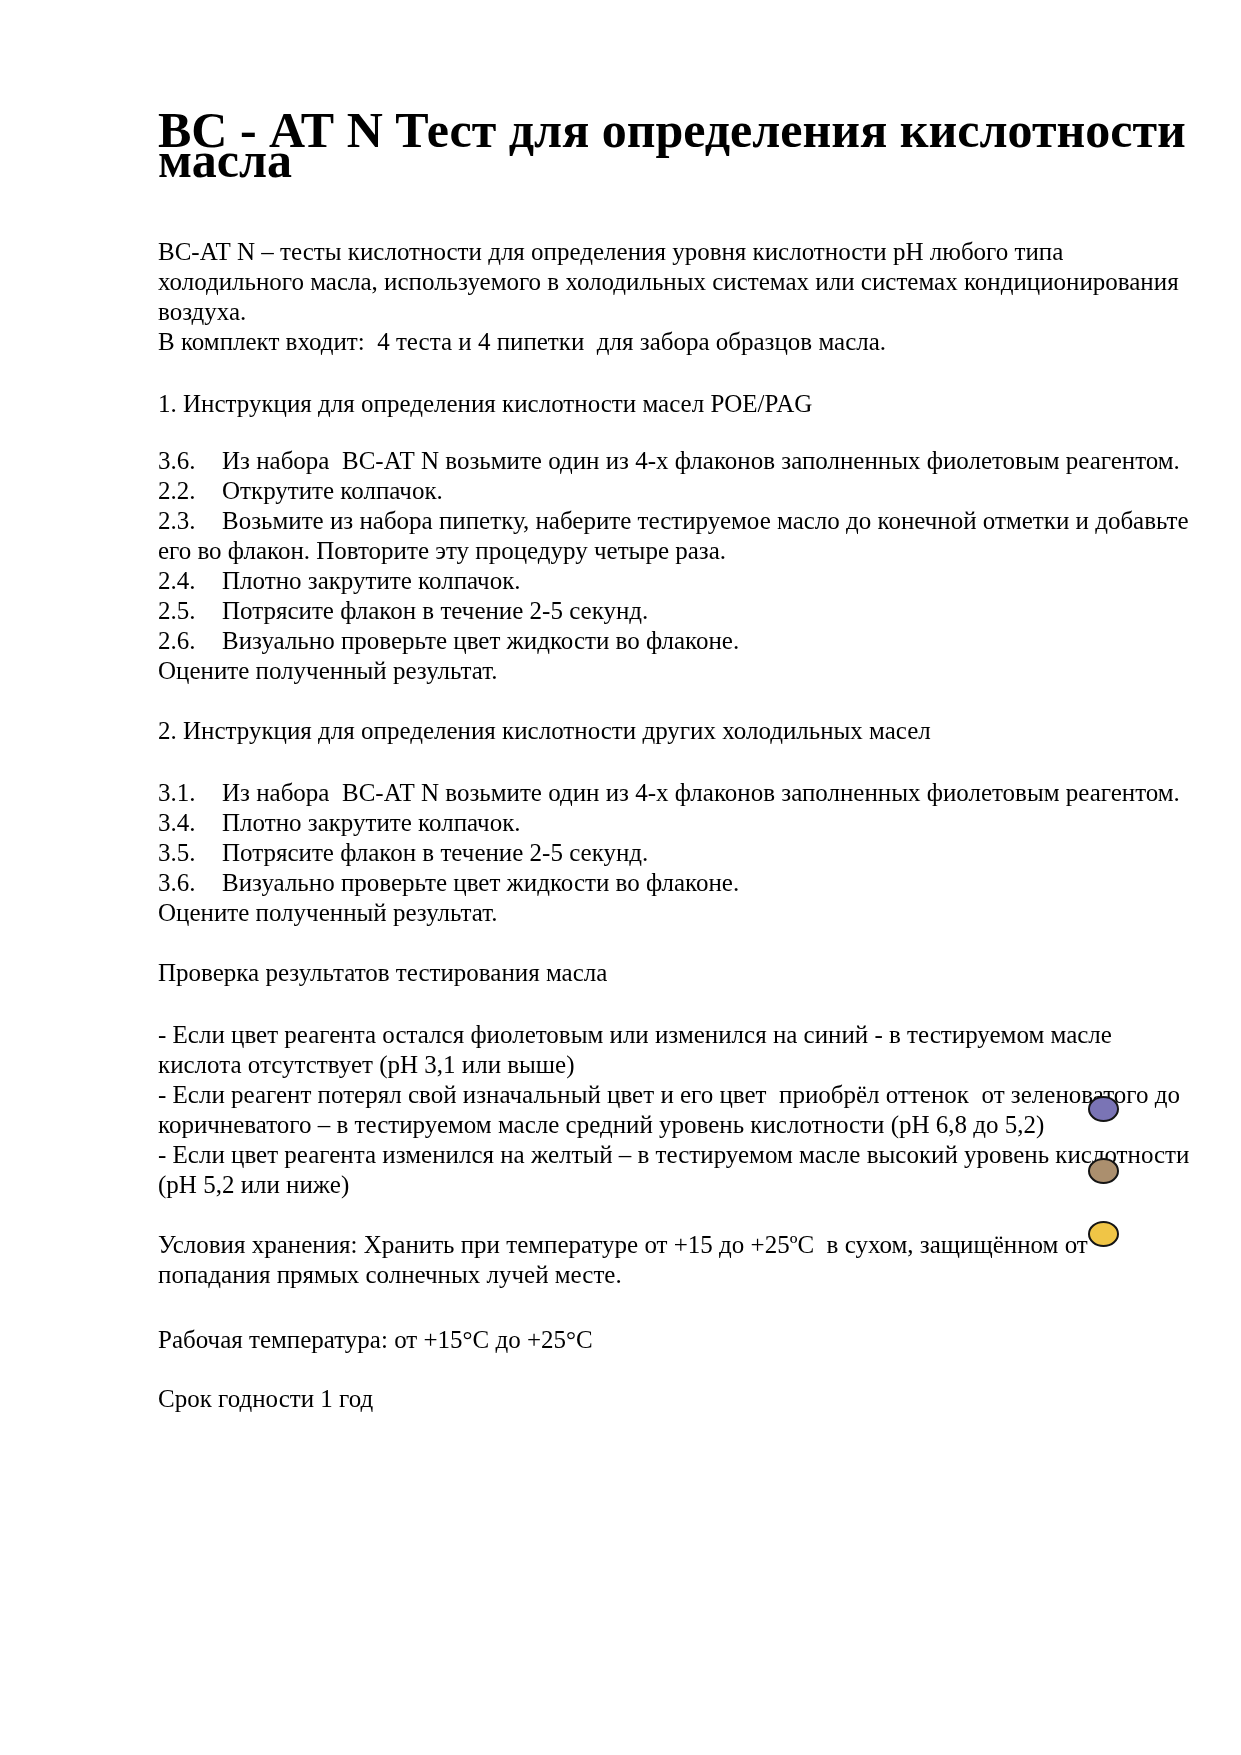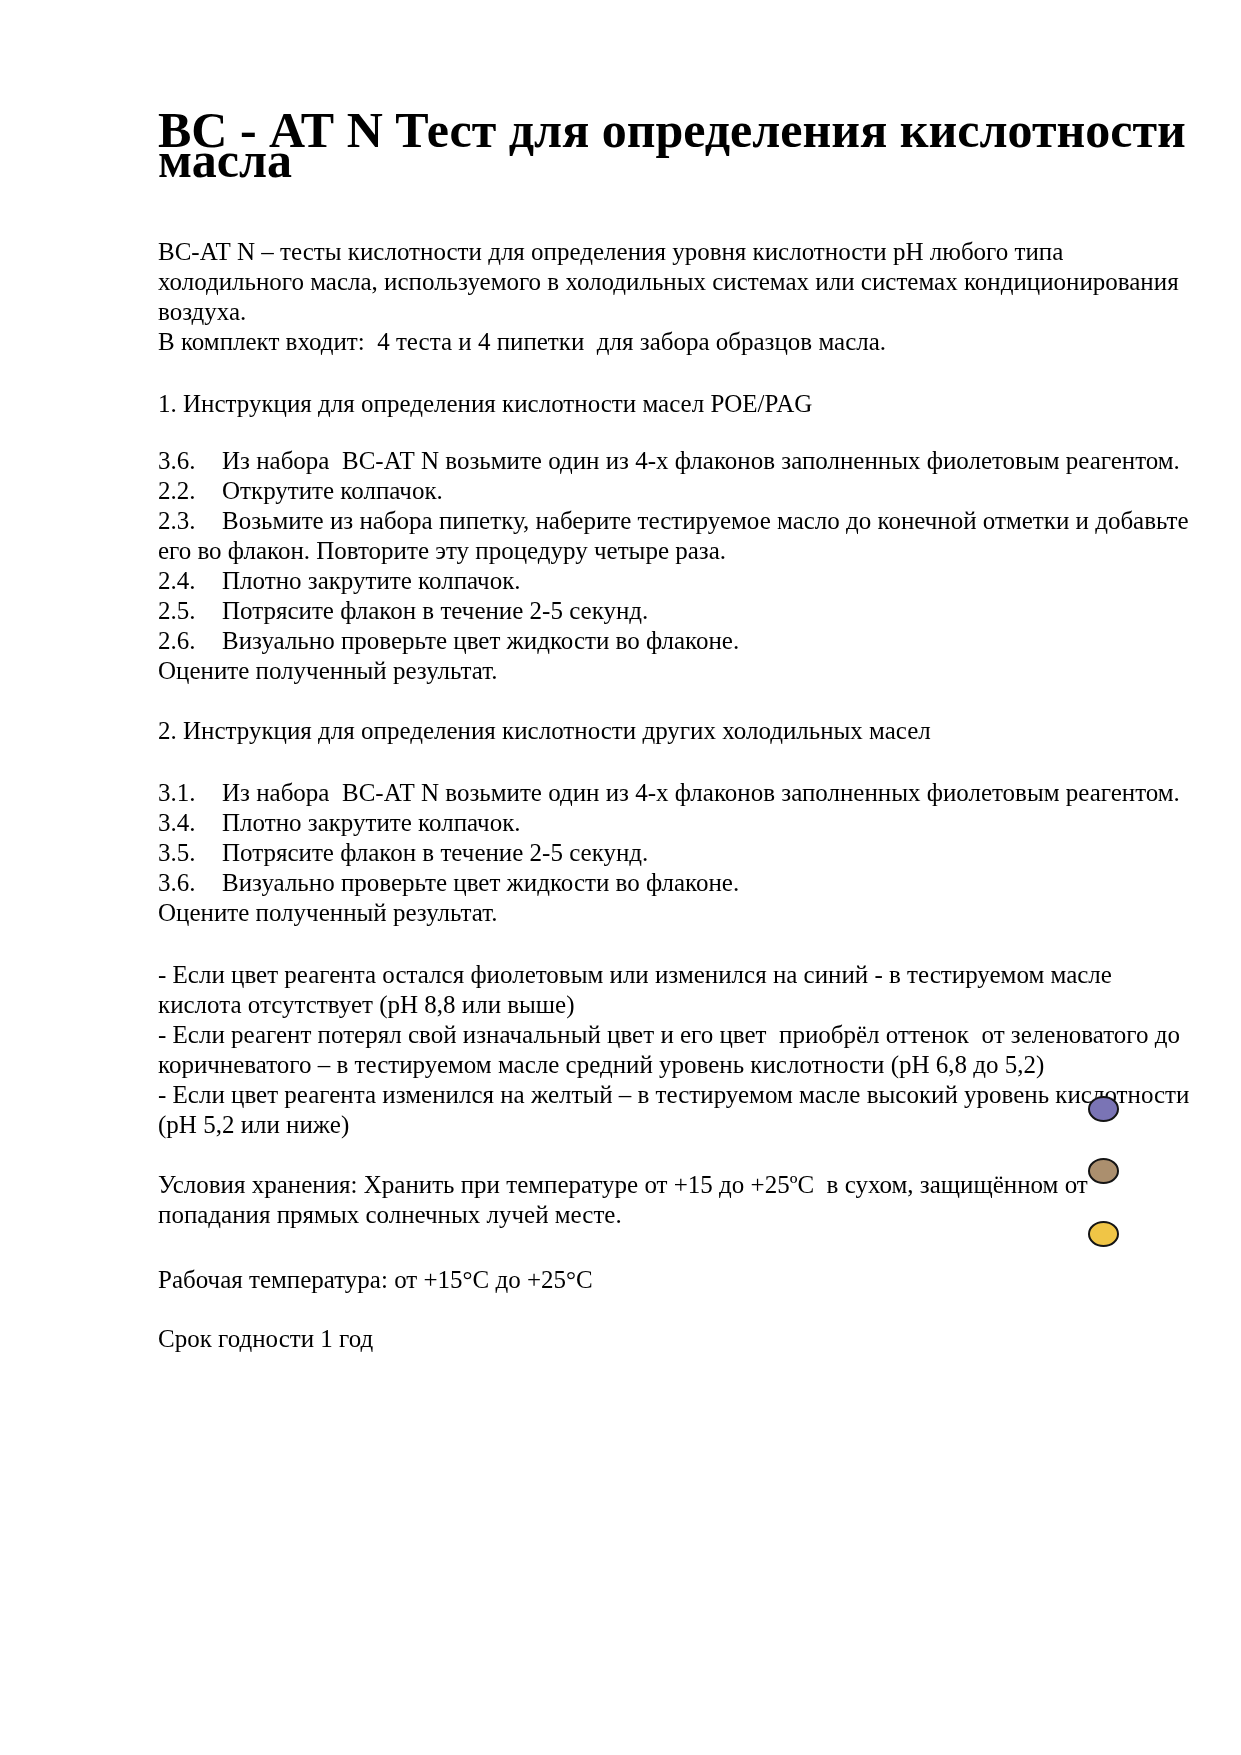--- a/index.html
+++ b/index.html
@@ -82,23 +82,24 @@
   <p class="section-heading section-heading-2">2. Инструкция для определения кислотности других холодильных масел</p>
 
   <div class="steps-block steps-block-2">
     <p class="step"><span class="num">3.1.</span><span class="step-text">Из набора  ВС-АТ N возьмите один из 4-х флаконов заполненных фиолетовым реагентом.</span></p>
     <p class="step"><span class="num">3.4.</span><span class="step-text">Плотно закрутите колпачок.</span></p>
     <p class="step"><span class="num">3.5.</span><span class="step-text">Потрясите флакон в течение 2-5 секунд.</span></p>
     <p class="step"><span class="num">3.6.</span><span class="step-text">Визуально проверьте цвет жидкости во флаконе.</span></p>
     <p class="result-note">Оцените полученный результат.</p>
   </div>
 
+  <p class="results-heading">Проверка результатов тестирования масла</p>
 
   <div class="results-block">
-    <p class="result-item">- Если цвет реагента остался фиолетовым или изменился на синий - в тестируемом масле кислота отсутствует (рН 8,8 или выше)</p>
+    <p class="result-item">- Если цвет реагента остался фиолетовым или изменился на синий - в тестируемом масле кислота отсутствует (рН 3,1 или выше)</p>
     <p class="result-item">- Если реагент потерял свой изначальный цвет и его цвет  приобрёл оттенок  от зеленоватого до коричневатого – в тестируемом масле средний уровень кислотности (рН 6,8 до 5,2)</p>
     <p class="result-item">- Если цвет реагента изменился на желтый – в тестируемом масле высокий уровень кислотности  (рН 5,2 или ниже)</p>
   </div>
 
   <p class="storage-block">Условия хранения: Хранить при температуре от +15 до +25ºС  в сухом, защищённом от попадания прямых солнечных лучей месте.</p>
 
   <p class="working-temp">Рабочая температура: от +15°С до +25°С</p>
 
   <p class="shelf-life">Срок годности 1 год</p>
 

